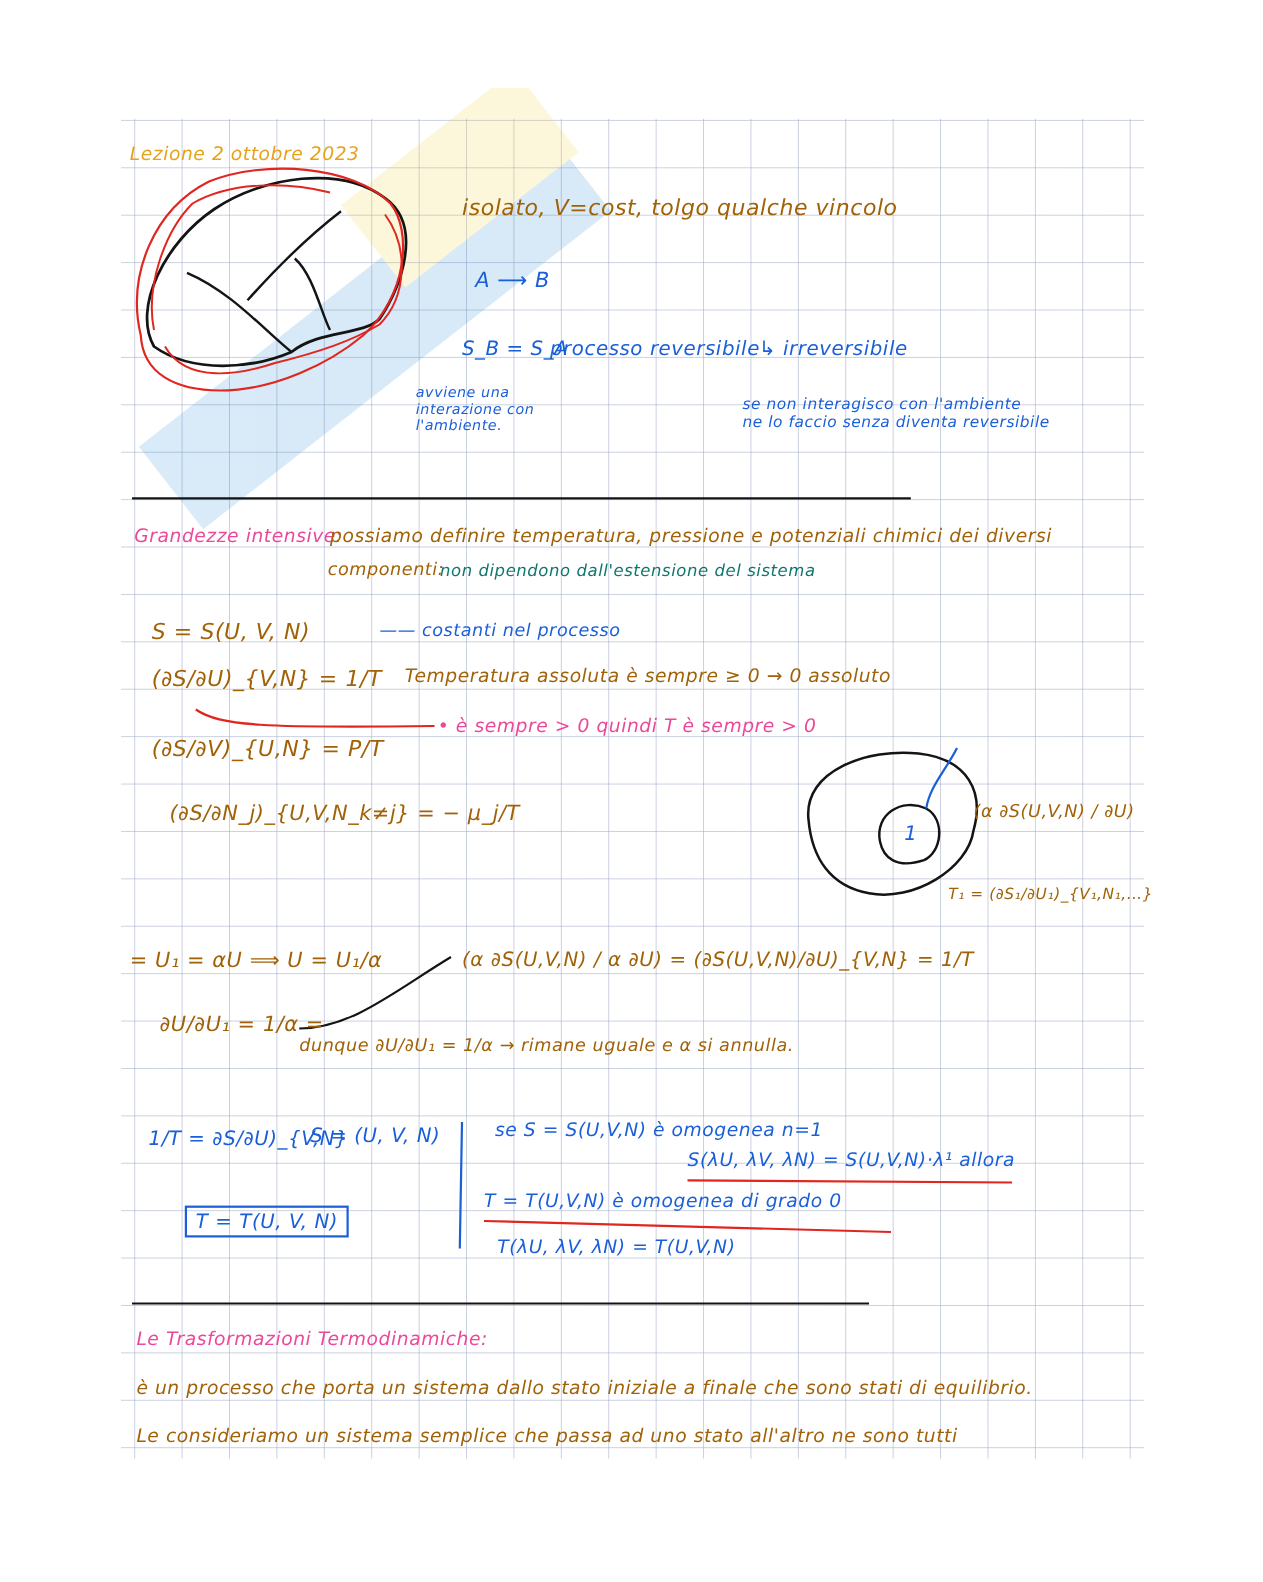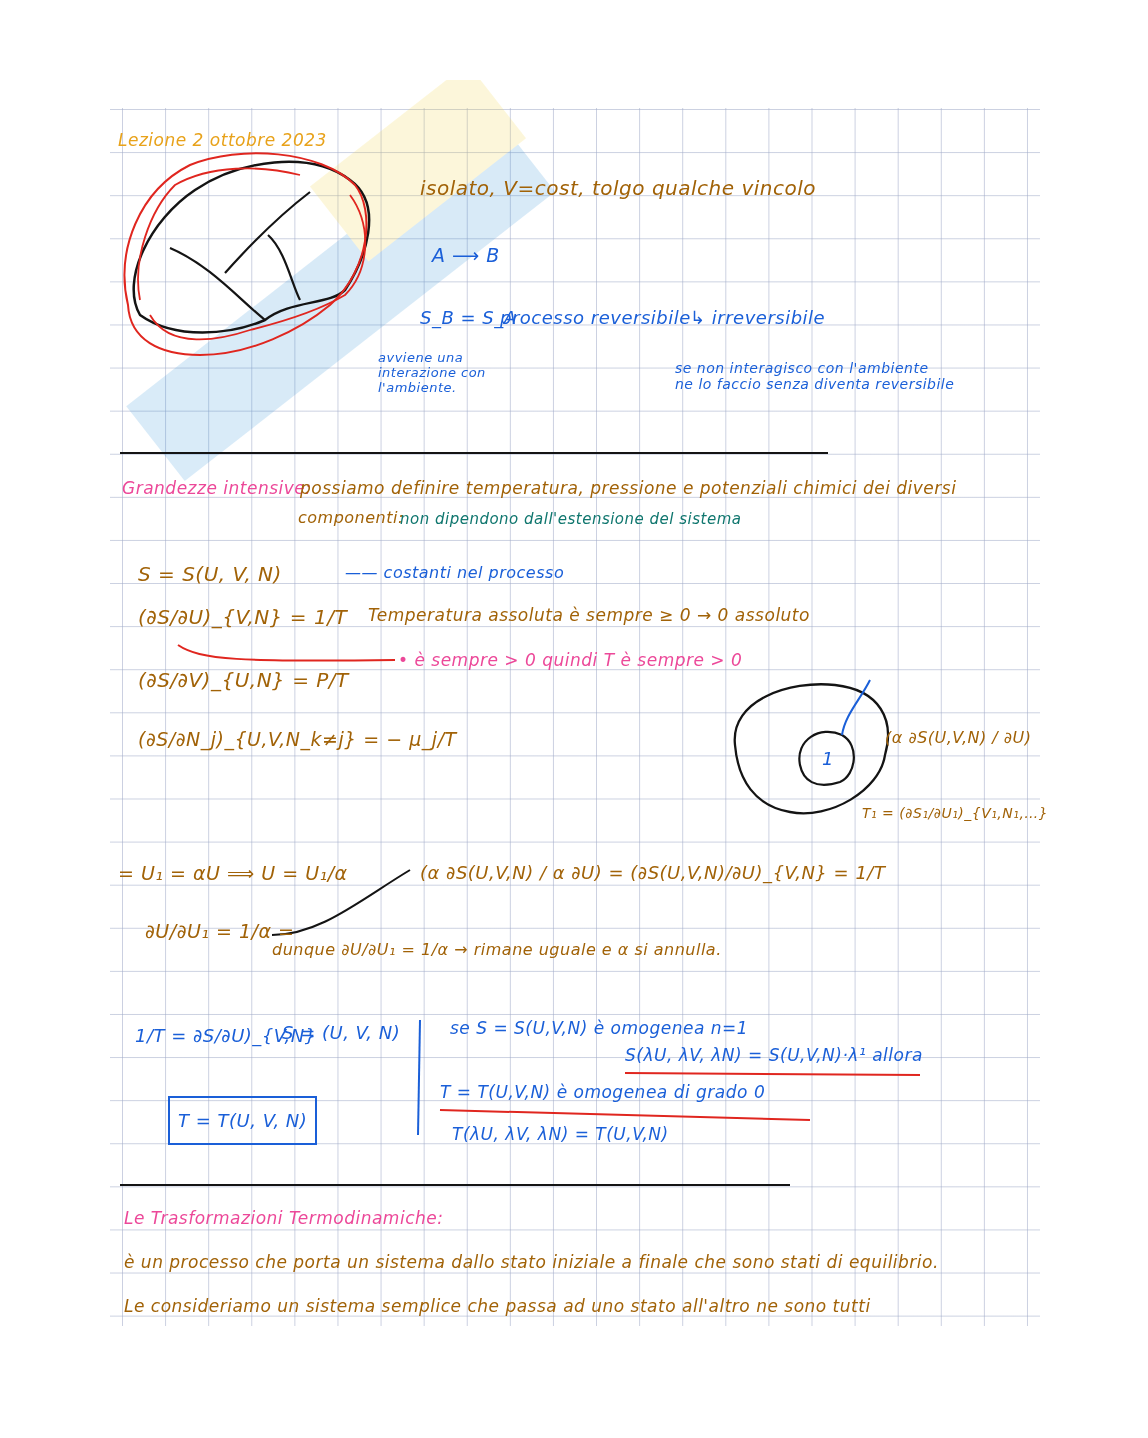--- a/index.html
+++ b/index.html
@@ -12,21 +12,21 @@
     background-size:43.1px 43.1px;
     background-position:12px 0px, 0px 1px;}
   .watermark{position:absolute;left:80px;top:80px;width:520px;height:420px;pointer-events:none;}
   .hw{position:absolute;white-space:nowrap;font-family:"DejaVu Sans",sans-serif;font-style:italic;letter-spacing:0.5px;}
   .ink-orange{color:#e8a21a;}
   .ink-black{color:#a16207;}
   .ink-blue{color:#1a5fd8;}
   .ink-red{color:#ec4899;}
   .ink-green{color:#0f766e;}
   svg.draw{position:absolute;left:0;top:0;width:1148px;height:1438px;pointer-events:none;}
-  .boxed{border:2px solid #1a5fd8;padding:12px 8px;}
+  .boxed{border:2px solid #1a5fd8;padding:2px 8px;}
 </style>
 </head>
 <body>
 
 <div class="page">
   <div class="grid"></div>
 
   <svg class="watermark" viewBox="0 0 520 420">
     <g transform="rotate(-38 260 210)" opacity="0.18">
       <rect x="20" y="170" width="470" height="95" fill="#2d8fd6"></rect>
@@ -80,21 +80,21 @@
   <div class="hw ink-black" style="left:300px;top:478px;font-size:17px;">possiamo definire temperatura, pressione e potenziali chimici dei diversi</div>
   <div class="hw ink-black" style="left:298px;top:508px;font-size:16px;">componenti:</div>
   <div class="hw ink-green" style="left:400px;top:510px;font-size:15px;">non dipendono dall'estensione del sistema</div>
 
   <div class="hw ink-black" style="left:138px;top:562px;font-size:20px;">S = S(U, V, N)</div>
   <div class="hw ink-blue" style="left:345px;top:563px;font-size:16px;">—— costanti nel processo</div>
   <div class="hw ink-black" style="left:138px;top:605px;font-size:20px;">(∂S/∂U)_{V,N} = 1/T</div>
   <div class="hw ink-black" style="left:368px;top:605px;font-size:17px;">Temperatura assoluta è sempre ≥ 0 → 0 assoluto</div>
   <div class="hw ink-red" style="left:398px;top:650px;font-size:17px;">• è sempre &gt; 0 quindi T è sempre &gt; 0</div>
   <div class="hw ink-black" style="left:138px;top:668px;font-size:20px;">(∂S/∂V)_{U,N} = P/T</div>
-  <div class="hw ink-black" style="left:138px;top:728px;font-size:19px;">(∂S/∂N_j)_{U,V,N_k≠j} = − μ_j/T</div>
+  <div class="hw ink-black" style="left:154px;top:728px;font-size:19px;">(∂S/∂N_j)_{U,V,N_k≠j} = − μ_j/T</div>
 
   <div class="hw ink-blue" style="left:822px;top:748px;font-size:18px;">1</div>
   <div class="hw ink-black" style="left:885px;top:728px;font-size:16px;">(α ∂S(U,V,N) / ∂U)</div>
   <div class="hw ink-black" style="left:862px;top:805px;font-size:14px;">T₁ = (∂S₁/∂U₁)_{V₁,N₁,…}</div>
 
   <div class="hw ink-black" style="left:118px;top:862px;font-size:19px;">= U₁ = αU ⟹ U = U₁/α</div>
   <div class="hw ink-black" style="left:145px;top:920px;font-size:19px;">∂U/∂U₁ = 1/α =</div>
   <div class="hw ink-black" style="left:420px;top:862px;font-size:18px;">(α ∂S(U,V,N) / α ∂U) = (∂S(U,V,N)/∂U)_{V,N} = 1/T</div>
   <div class="hw ink-black" style="left:272px;top:940px;font-size:16px;">dunque ∂U/∂U₁ = 1/α → rimane uguale e α si annulla.</div>
 

